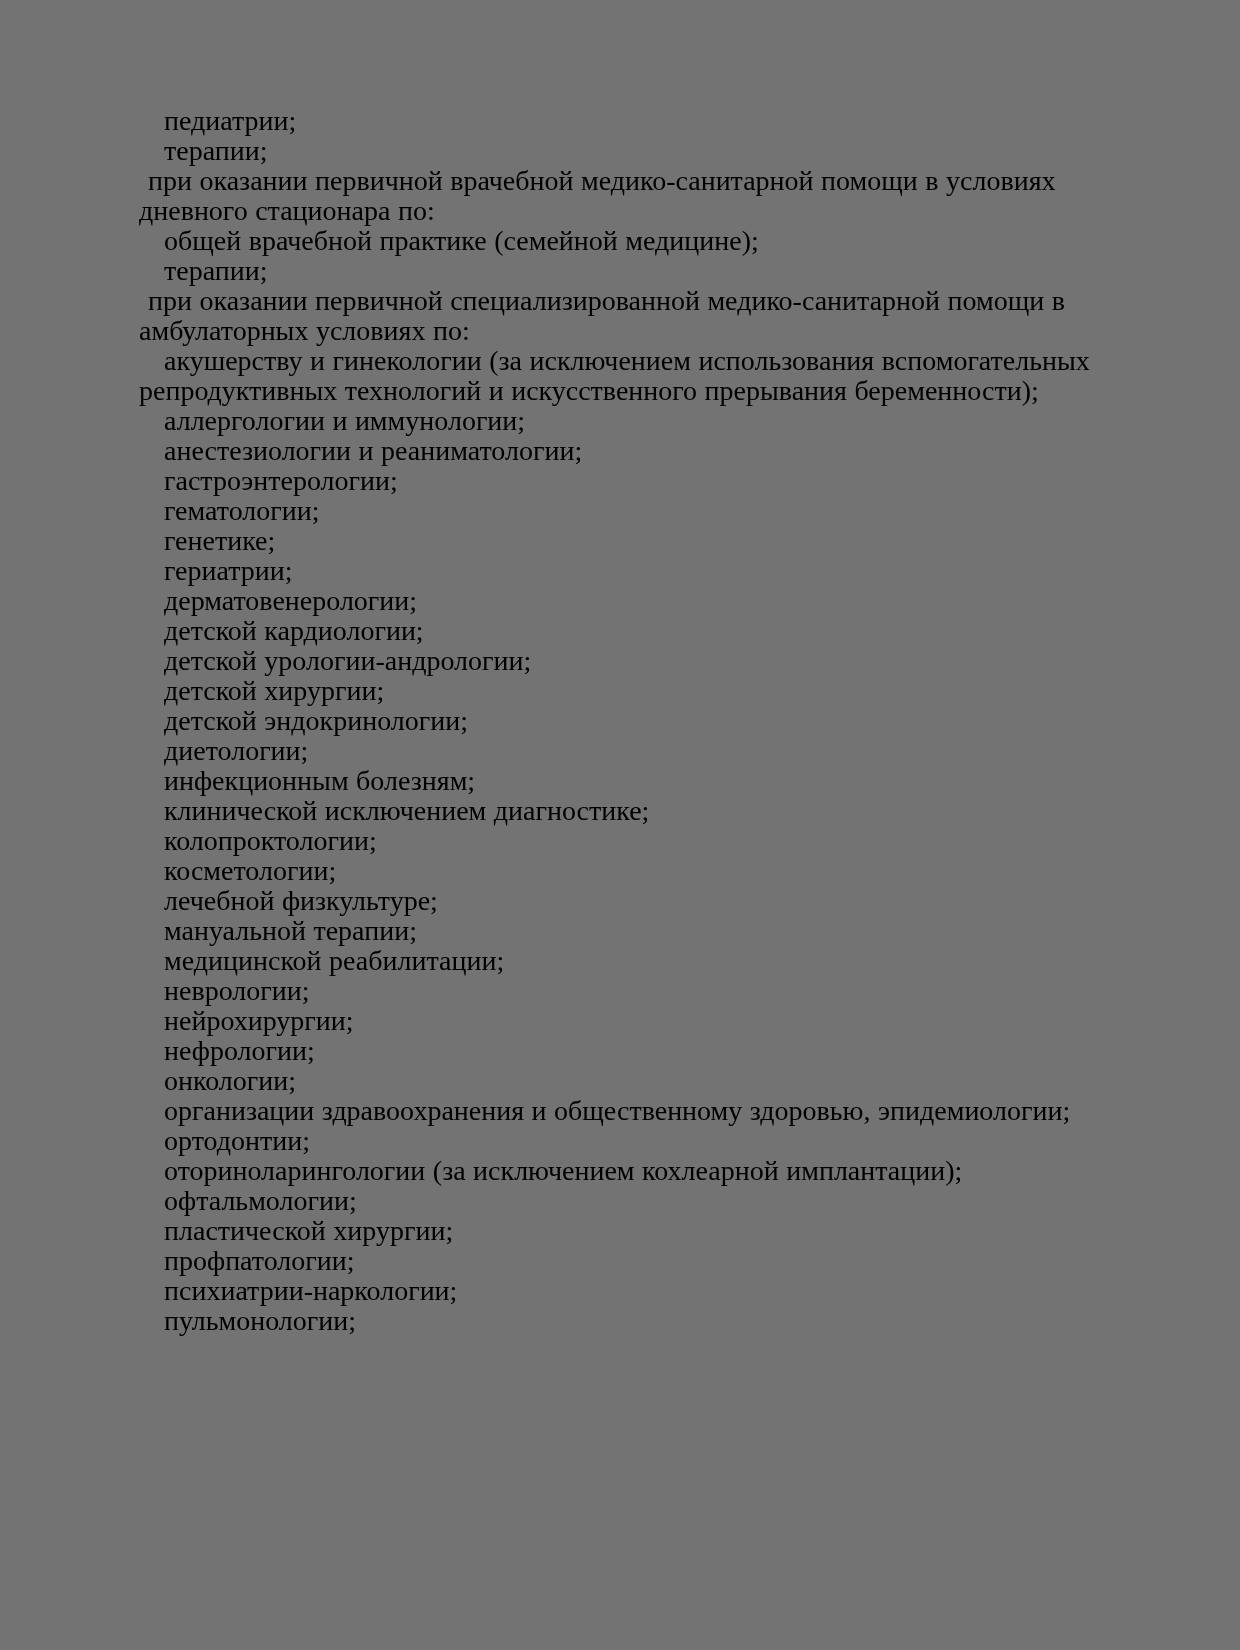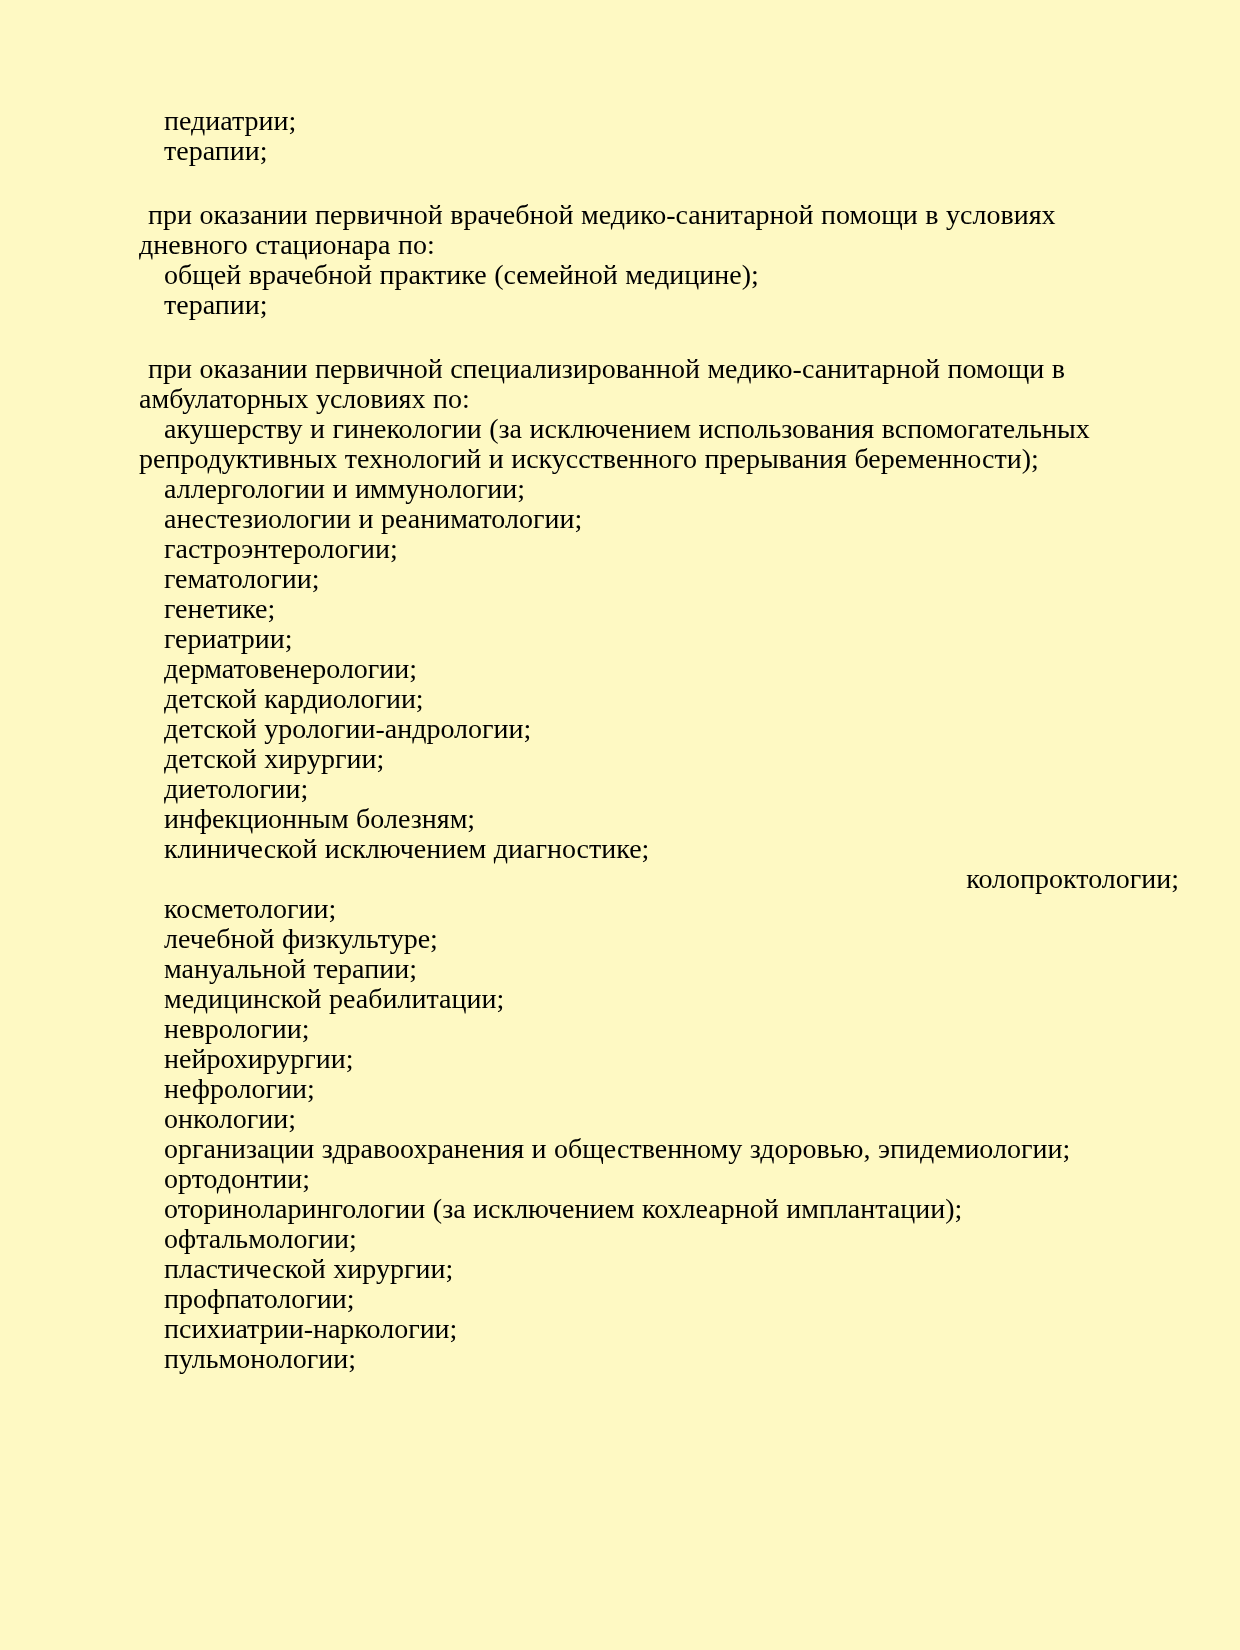--- a/index.html
+++ b/index.html
@@ -27,48 +27,49 @@
     padding: 0;
     font-family: "Liberation Serif", serif;
     font-size: 28px;
     line-height: 30px;
     color: #000000;
     text-align: left;
     white-space: pre-wrap;
     word-spacing: 0.5px;
   }
   p.indent-item { text-indent: 25px; }
-  p.indent-clause { text-indent: 9px; margin-top: 34px; }
+  p.indent-clause { text-indent: 9px; }
 </style>
 </head>
 <body>
 
-<div class="page" style="background: #fef9c3;">
+<div class="page" style="background: #737373;">
   <div class="doc-body">
       <p class="para indent-item" style="color: rgb(0, 0, 0);">педиатрии;</p>
       <p class="para indent-item" style="color: rgb(0, 0, 0);">терапии;</p>
       <p class="para indent-clause" style="color: rgb(0, 0, 0);">при оказании первичной врачебной медико-санитарной помощи в условиях  дневного стационара по:</p>
       <p class="para indent-item" style="color: rgb(0, 0, 0);">общей врачебной практике (семейной медицине);</p>
       <p class="para indent-item" style="color: rgb(0, 0, 0);">терапии;</p>
       <p class="para indent-clause" style="color: rgb(0, 0, 0);">при оказании первичной специализированной медико-санитарной помощи в амбулаторных условиях по:</p>
       <p class="para indent-item" style="color: rgb(0, 0, 0);">акушерству и гинекологии (за исключением использования вспомогательных репродуктивных технологий и искусственного прерывания беременности);</p>
       <p class="para indent-item" style="color: rgb(0, 0, 0);">аллергологии и иммунологии;</p>
       <p class="para indent-item" style="color: rgb(0, 0, 0);">анестезиологии и реаниматологии;</p>
       <p class="para indent-item" style="color: rgb(0, 0, 0);">гастроэнтерологии;</p>
       <p class="para indent-item" style="color: rgb(0, 0, 0);">гематологии;</p>
       <p class="para indent-item" style="color: rgb(0, 0, 0);">генетике;</p>
       <p class="para indent-item" style="color: rgb(0, 0, 0);">гериатрии;</p>
       <p class="para indent-item" style="color: rgb(0, 0, 0);">дерматовенерологии;</p>
       <p class="para indent-item" style="color: rgb(0, 0, 0);">детской кардиологии;</p>
       <p class="para indent-item" style="color: rgb(0, 0, 0);">детской урологии-андрологии;</p>
       <p class="para indent-item" style="color: rgb(0, 0, 0);">детской хирургии;</p>
+      <p class="para indent-item" style="color: rgb(0, 0, 0);">детской эндокринологии;</p>
       <p class="para indent-item" style="color: rgb(0, 0, 0);">диетологии;</p>
       <p class="para indent-item" style="color: rgb(0, 0, 0); font-family: Liberation Serif, serif;">инфекционным болезням;</p>
       <p class="para indent-item" style="color: rgb(0, 0, 0);">клинической исключением диагностике;</p>
-      <p class="para indent-item" style="color: rgb(0, 0, 0); text-align: right;">колопроктологии;</p>
+      <p class="para indent-item" style="color: rgb(0, 0, 0);">колопроктологии;</p>
       <p class="para indent-item" style="color: rgb(0, 0, 0);">косметологии;</p>
       <p class="para indent-item" style="color: rgb(0, 0, 0);">лечебной физкультуре;</p>
       <p class="para indent-item" style="color: rgb(0, 0, 0);">мануальной терапии;</p>
       <p class="para indent-item" style="color: rgb(0, 0, 0);">медицинской реабилитации;</p>
       <p class="para indent-item" style="color: rgb(0, 0, 0);">неврологии;</p>
       <p class="para indent-item" style="color: rgb(0, 0, 0);">нейрохирургии;</p>
       <p class="para indent-item" style="color: rgb(0, 0, 0);">нефрологии;</p>
       <p class="para indent-item" style="color: rgb(0, 0, 0);">онкологии;</p>
       <p class="para indent-item" style="color: rgb(0, 0, 0);">организации здравоохранения и общественному здоровью, эпидемиологии;</p>
       <p class="para indent-item" style="color: rgb(0, 0, 0);">ортодонтии;</p>

